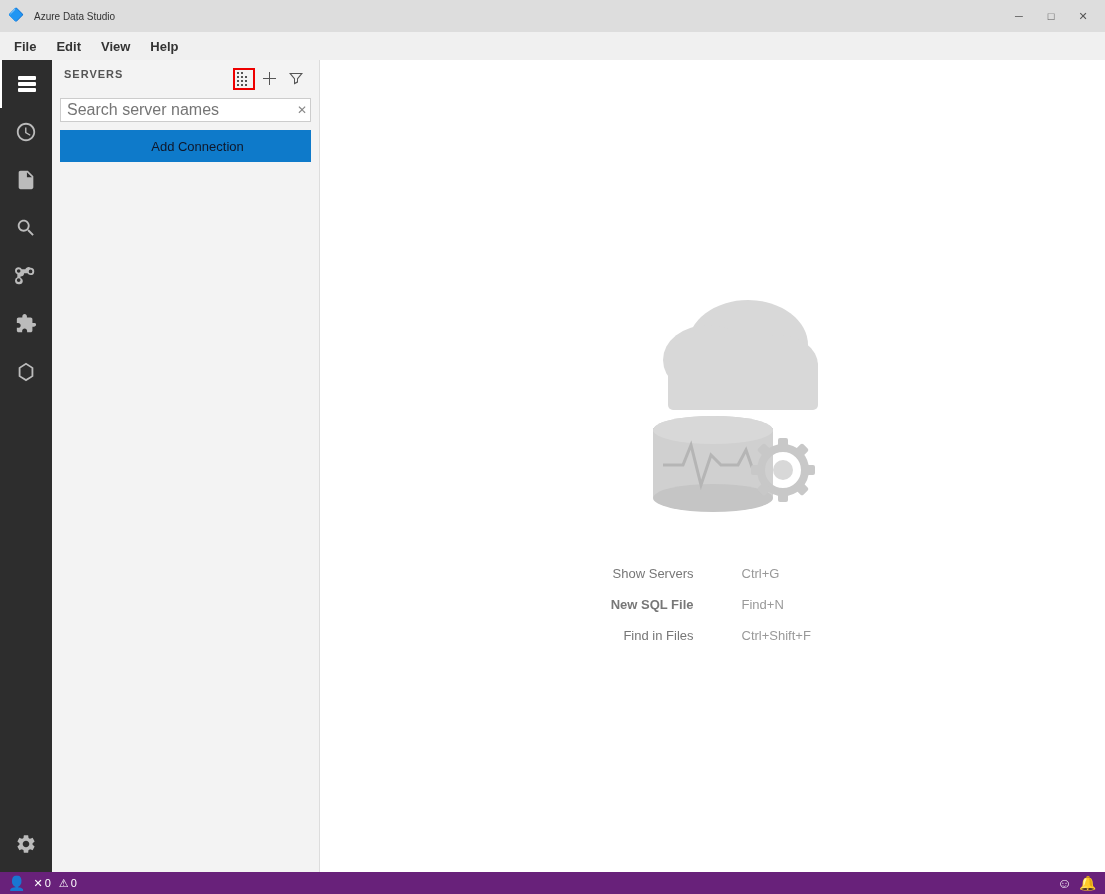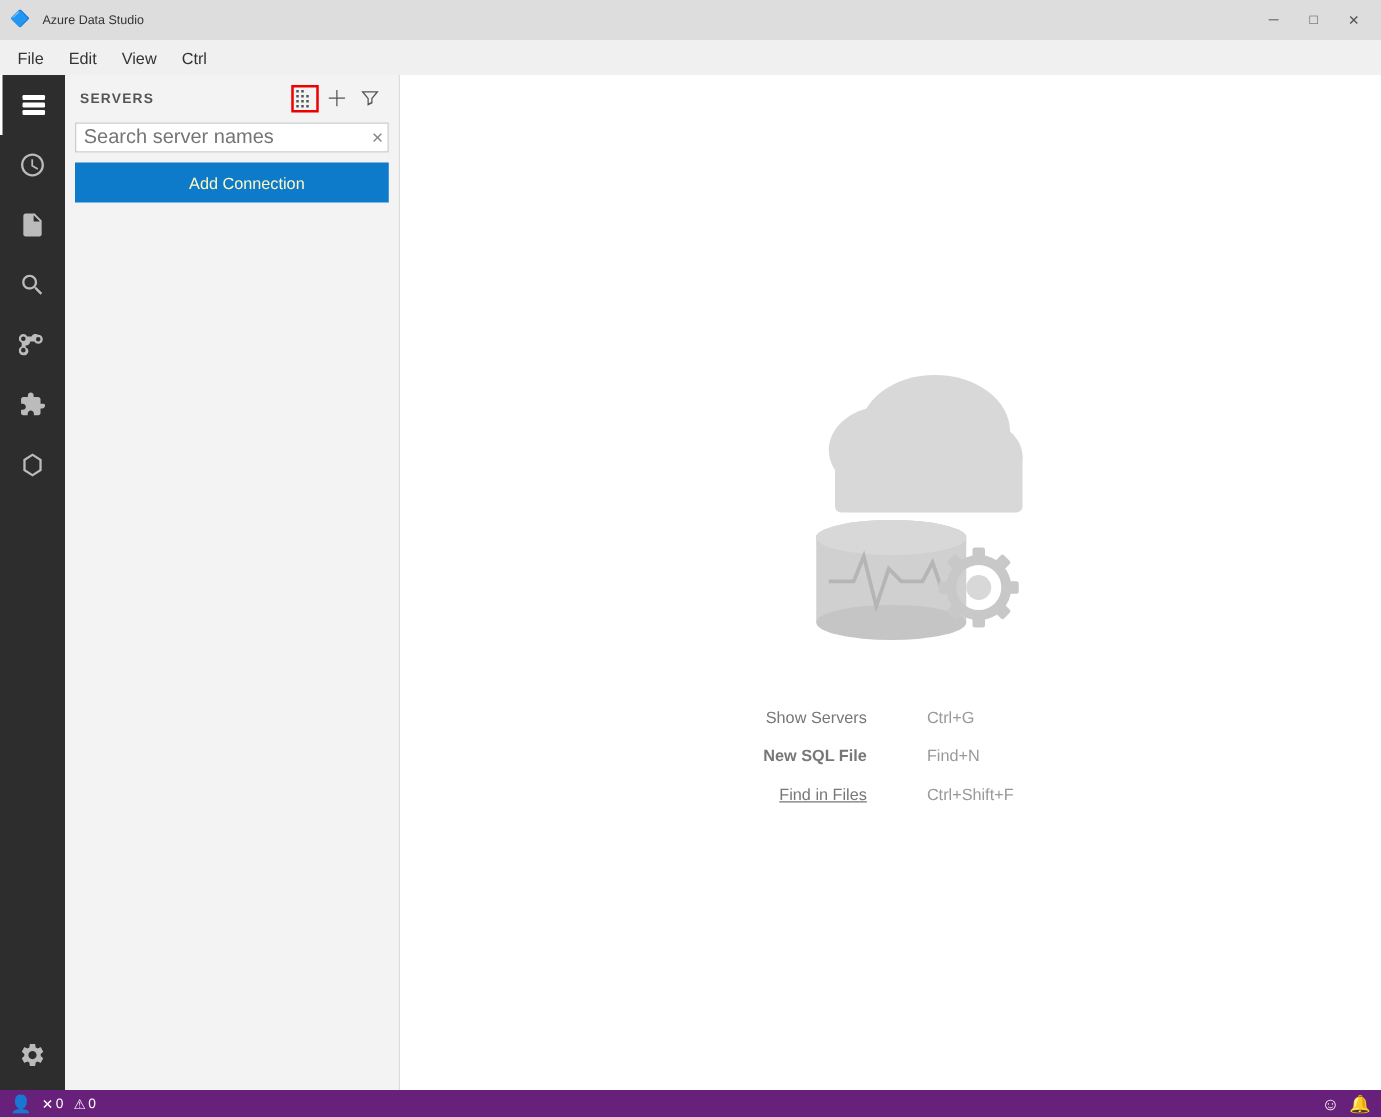--- a/index.html
+++ b/index.html
@@ -51,20 +51,21 @@
     }
 
     
     #menu-bar {
       height: 28px;
       background: #f0f0f0;
       display: flex;
       align-items: center;
       padding: 0 4px;
       flex-shrink: 0;
+      font-weight: bold;
     }
     #menu-bar .menu-item {
       padding: 4px 10px;
       cursor: pointer;
       font-size: 13px;
       color: #333;
       border-radius: 2px;
     }
 
     
@@ -107,21 +108,20 @@
     #sidebar {
       width: 268px;
       background: #f3f3f3;
       display: flex;
       flex-direction: column;
       flex-shrink: 0;
       border-right: 1px solid #ddd;
     }
     #sidebar-header {
       display: flex;
-      align-items: center;
       padding: 8px 12px 4px 12px;
       gap: 4px;
     }
     #sidebar-header .servers-label {
       font-size: 11px;
       font-weight: 700;
       color: #555;
       letter-spacing: 1px;
       flex: 1;
     }
@@ -161,21 +161,21 @@
       transform: translateY(-50%);
       cursor: pointer;
       color: #888;
       font-size: 12px;
     }
 
     #add-connection-btn {
       margin: 0 8px 12px 8px;
       height: 32px;
       background: #0e7aca;
-      color: #fef9c3;
+      color: #0f172a;
       border: none;
       cursor: pointer;
       font-size: 13px;
       font-weight: 500;
       width: calc(100% - 16px);
       padding-left: 24px;
     }
 
     
     #content {
@@ -268,21 +268,21 @@
     <button>─</button>
     <button>□</button>
     <button class="close-btn">✕</button>
   </div>
 </div>
 
 <div id="menu-bar">
   <span class="menu-item">File</span>
   <span class="menu-item">Edit</span>
   <span class="menu-item">View</span>
-  <span class="menu-item">Ctrl</span>
+  <span class="menu-item">Help</span>
 </div>
 
 <div id="main">
 
   <div id="activity-bar">
     <div class="activity-icon active" title="Servers">
       <svg width="24" height="24" viewBox="0 0 24 24" fill="currentColor">
         <rect x="3" y="4" width="18" height="4" rx="1"></rect>
         <rect x="3" y="10" width="18" height="4" rx="1"></rect>
         <rect x="3" y="16" width="18" height="4" rx="1"></rect>
@@ -392,21 +392,21 @@
       <div id="shortcuts">
         <div class="shortcut-row">
           <span class="shortcut-label" style="cursor:pointer;">Show Servers</span>
           <span class="shortcut-key">Ctrl+G</span>
         </div>
         <div class="shortcut-row">
           <span class="shortcut-label" style="cursor:pointer;font-weight:bold;">New SQL File</span>
           <span class="shortcut-key">Find+N</span>
         </div>
         <div class="shortcut-row">
-          <span class="shortcut-label" style="cursor:pointer;text-decoration:underline;">Find in Files</span>
+          <span class="shortcut-label" style="cursor:pointer;">Find in Files</span>
           <span class="shortcut-key">Ctrl+Shift+F</span>
         </div>
       </div>
     </div>
   </div>
 </div>
 
 <div id="status-bar">
   <div class="status-left">
     <span class="status-icon">👤</span>

